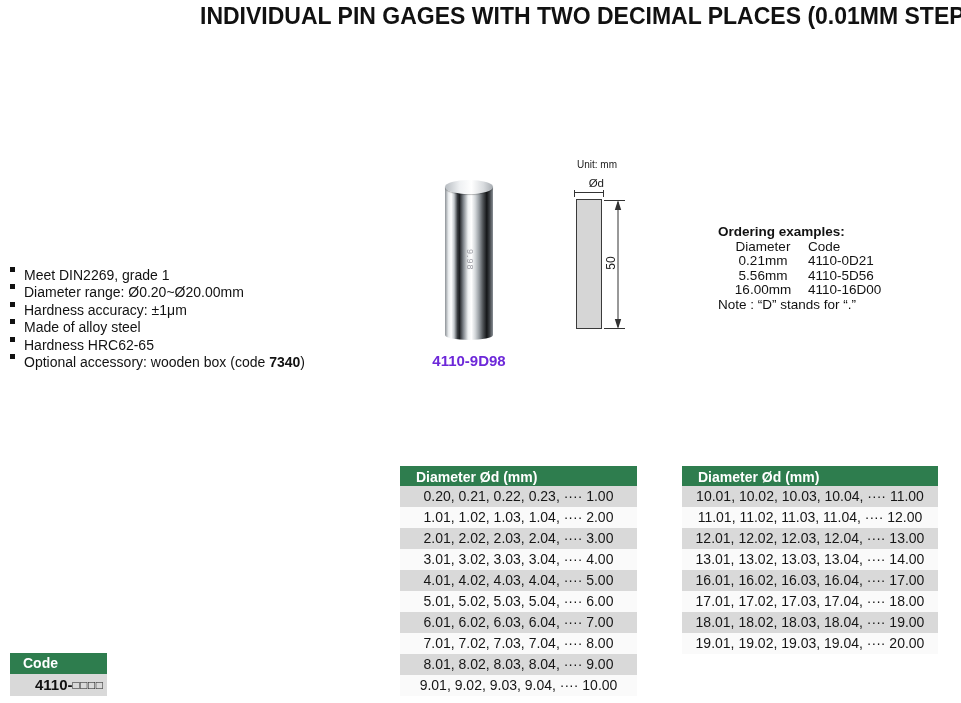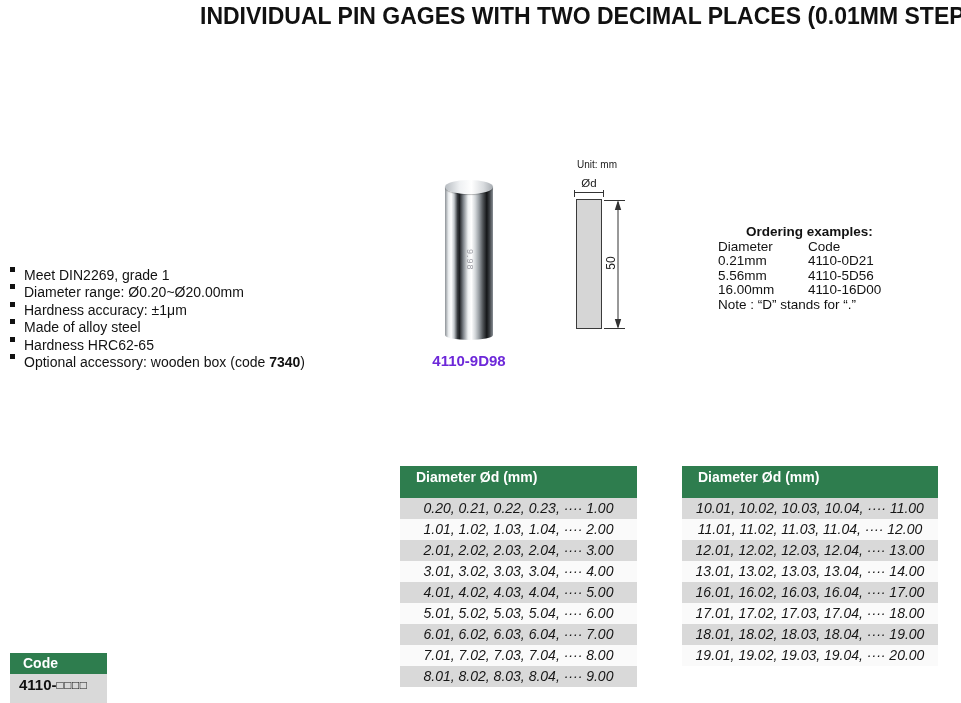--- a/index.html
+++ b/index.html
@@ -91,21 +91,21 @@
     position: absolute;
     left: 577px; top: 159px;
     font-size: 10px;
     color: #222;
     white-space: nowrap;
   }
   .dia-label {
     position: absolute;
     left: 574px; top: 177px;
     width: 30px;
-    text-align: center;
+    text-align: right;
     font-size: 11.5px;
     color: #222;
   }
   .dia-dim-line {
     position: absolute;
     left: 574px; top: 192px;
     width: 30px; height: 1px;
     background: #333;
   }
   .dia-dim-line::before, .dia-dim-line::after {
@@ -146,73 +146,72 @@
   }
 
   
   .ordering {
     position: absolute;
     left: 718px; top: 225px;
     font-size: 13.5px;
     line-height: 14.6px;
     white-space: nowrap;
   }
-  .ord-title { font-weight: bold; margin-left: 28px; }
-  .ord-col-d { display: inline-block; width: 90px; }
+  .ord-title { font-weight: bold; }
+  .ord-col-d { display: inline-block; width: 90px; text-align: center; }
 
   
   .dia-table {
     position: absolute;
     top: 466px;
   }
   .dia-table.left  { left: 400px; width: 237px; }
   .dia-table.right { left: 682px; width: 256px; }
   .t-header {
-    height: 32px;
+    height: 20px;
     line-height: 22px;
     background: #2e7d4e;
     color: #ffffff;
     font-weight: bold;
     font-size: 14px;
     padding-left: 16px;
   }
   .t-row {
     height: 21px;
     line-height: 21px;
     font-size: 14px;
     text-align: center;
     color: #161616;
     background: #fafafa;
     white-space: nowrap;
-    font-style: italic;
   }
   .t-row.shade { background: #d9d9d9; }
 
   
   .code-box {
     position: absolute;
     left: 10px; top: 653px;
     width: 97px;
   }
   .code-header {
     height: 21px;
     line-height: 21px;
     background: #2e7d4e;
     color: #fff;
     font-weight: bold;
     font-size: 14px;
     padding-left: 13px;
   }
   .code-value {
-    height: 29px;
+    height: 22px;
     line-height: 22px;
     background: #d9d9d9;
     font-weight: bold;
     font-size: 15px;
-    padding-left: 9px;
+    padding-left: 25px;
     color: #111;
     white-space: nowrap;
   }
   .code-boxes {
     font-size: 12px;
     letter-spacing: 0.5px;
     position: relative;
     top: -1px;
   }
 </style>
@@ -289,20 +288,21 @@
     <div class="t-header">Diameter Ød (mm)</div>
     <div class="t-row shade">0.20, 0.21, 0.22, 0.23, ···· 1.00</div>
     <div class="t-row">1.01, 1.02, 1.03, 1.04, ···· 2.00</div>
     <div class="t-row shade">2.01, 2.02, 2.03, 2.04, ···· 3.00</div>
     <div class="t-row">3.01, 3.02, 3.03, 3.04, ···· 4.00</div>
     <div class="t-row shade">4.01, 4.02, 4.03, 4.04, ···· 5.00</div>
     <div class="t-row">5.01, 5.02, 5.03, 5.04, ···· 6.00</div>
     <div class="t-row shade">6.01, 6.02, 6.03, 6.04, ···· 7.00</div>
     <div class="t-row">7.01, 7.02, 7.03, 7.04, ···· 8.00</div>
     <div class="t-row shade">8.01, 8.02, 8.03, 8.04, ···· 9.00</div>
+    <div class="t-row">9.01, 9.02, 9.03, 9.04, ···· 10.00</div>
   </div>
 
   <div class="dia-table right">
     <div class="t-header">Diameter Ød (mm)</div>
     <div class="t-row shade">10.01, 10.02, 10.03, 10.04, ···· 11.00</div>
     <div class="t-row">11.01, 11.02, 11.03, 11.04, ···· 12.00</div>
     <div class="t-row shade">12.01, 12.02, 12.03, 12.04, ···· 13.00</div>
     <div class="t-row">13.01, 13.02, 13.03, 13.04, ···· 14.00</div>
     <div class="t-row shade">16.01, 16.02, 16.03, 16.04, ···· 17.00</div>
     <div class="t-row">17.01, 17.02, 17.03, 17.04, ···· 18.00</div>

